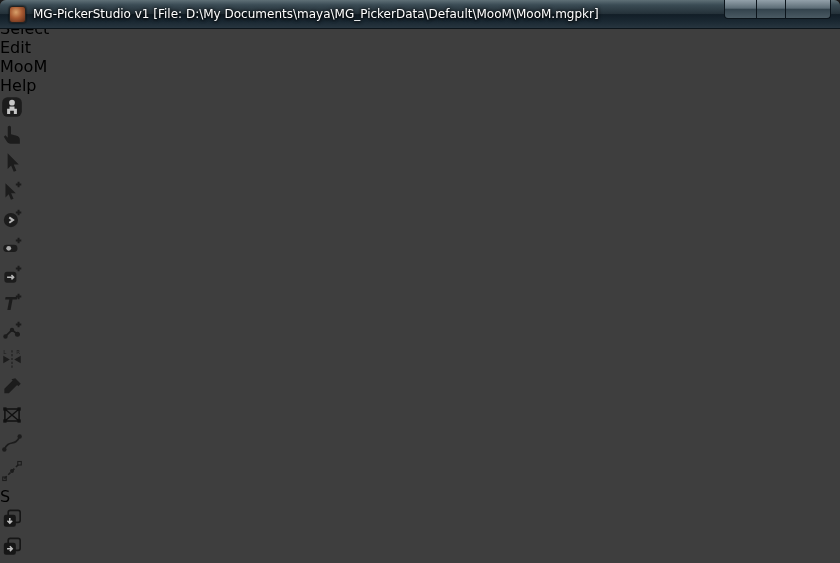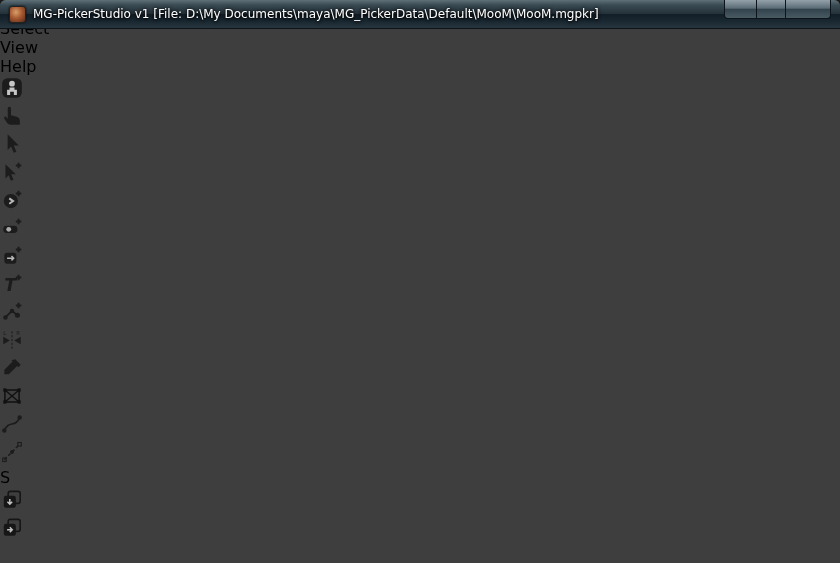--- a/index.html
+++ b/index.html
@@ -69,21 +69,22 @@
         </div>
       <div class="winbtn close">
           <span class="glyph-close"></span>
         </div>
     </div>
   </div>
 
   <div class="menubar">
     <div class="menu-item boxed">Picker</div>
     <div class="menu-item">Select</div>
-    <div class="menu-item">View</div>
+    <div class="menu-item">Edit</div>
+    <div class="menu-item">MooM</div>
     <div class="menu-item">Help</div>
   </div>
 
   <div class="toolbar">
     <div class="tgrip"></div>
     <div class="tbtn">
       <svg width="24" height="24" viewBox="0 0 22 22">
           <rect x="2" y="2" width="18" height="18" rx="5" fill="#1c1c1c"></rect>
           <circle cx="11" cy="7" r="2.6" fill="#c6c6c6"></circle>
           <path d="M6.5 17.5 v-5 h2.2 v-2 h4.6 v2 h2.2 v5 h-2.8 v-3 h-3.4 v3 z" fill="#c6c6c6"></path>

